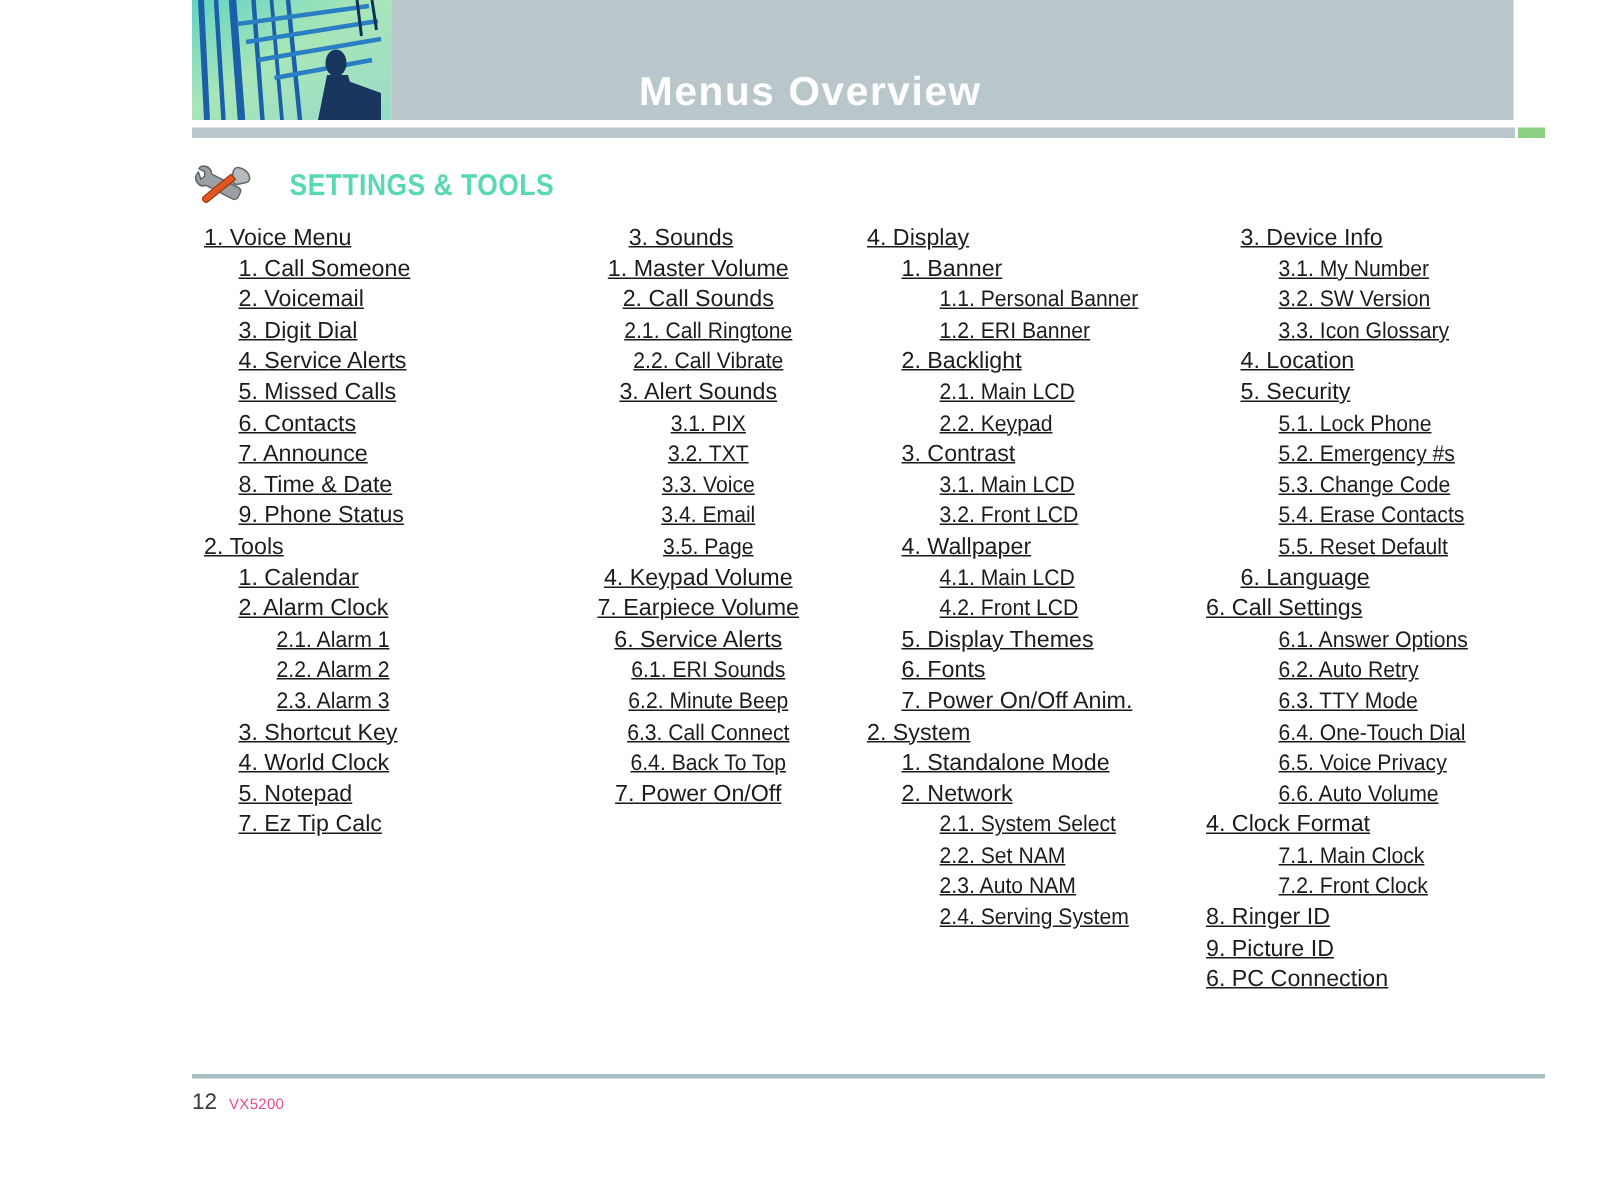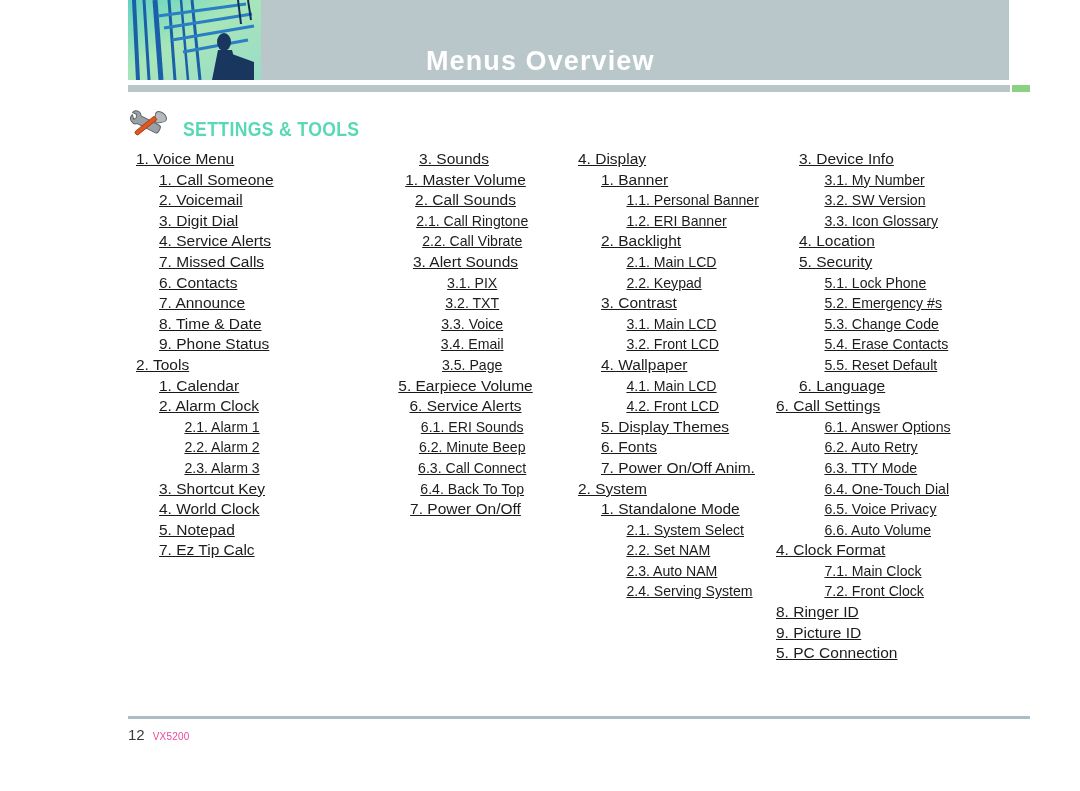--- a/index.html
+++ b/index.html
@@ -74,22 +74,22 @@
     height: 7px;
     background: #8cd183;
   }
 
   
   #section-heading {
     position: absolute;
     left: 128px;
     top: 107px;
     display: flex;
-    align-items: flex-end;
-    gap: 13px;
+    align-items: center;
+    gap: 23px;
   }
   #tools-icon { width: 42px; height: 34px; display: block; }
   #section-heading-label {
     color: #58d9b4;
     font-size: 20px;
     font-weight: bold;
     letter-spacing: 0.4px;
     transform: scaleX(0.88);
     transform-origin: left center;
     white-space: nowrap;
@@ -104,21 +104,21 @@
     height: 540px;
   }
   .menu-column {
     position: absolute;
     top: 0;
     text-decoration: underline;
   }
   #menu-column-0 { left: 0px;   width: 200px; }
   #menu-column-1 { left: 222px; width: 200px; text-align: center; }
   #menu-column-2 { left: 442px; width: 212px; }
-  #menu-column-3 { left: 640px; width: 234px; }
+  #menu-column-3 { left: 668px; width: 234px; }
 
   .menu-item {
     display: block;
     white-space: nowrap;
     font-size: 15.5px;
     line-height: 20.6px;
     color: #1c1c1c;
   }
   
   .lvl1 { padding-left: 8px; }
@@ -222,21 +222,21 @@
   <div id="section-heading-label">SETTINGS &amp; TOOLS</div>
 </div>
 
 <div id="menu-columns">
   <div class="menu-column" id="menu-column-0">
       <div class="menu-item lvl1">1. Voice Menu</div>
       <div class="menu-item lvl2">1. Call Someone</div>
       <div class="menu-item lvl2">2. Voicemail</div>
       <div class="menu-item lvl2">3. Digit Dial</div>
       <div class="menu-item lvl2">4. Service Alerts</div>
-      <div class="menu-item lvl2">7. Missed Calls</div>
+      <div class="menu-item lvl2">5. Missed Calls</div>
       <div class="menu-item lvl2">6. Contacts</div>
       <div class="menu-item lvl2">7. Announce</div>
       <div class="menu-item lvl2">8. Time &amp; Date</div>
       <div class="menu-item lvl2">9. Phone Status</div>
       <div class="menu-item lvl1">2. Tools</div>
       <div class="menu-item lvl2">1. Calendar</div>
       <div class="menu-item lvl2">2. Alarm Clock</div>
       <div class="menu-item lvl3">2.1. Alarm 1</div>
       <div class="menu-item lvl3">2.2. Alarm 2</div>
       <div class="menu-item lvl3">2.3. Alarm 3</div>
@@ -250,21 +250,22 @@
       <div class="menu-item lvl2">1. Master Volume</div>
       <div class="menu-item lvl2">2. Call Sounds</div>
       <div class="menu-item lvl3">2.1. Call Ringtone</div>
       <div class="menu-item lvl3">2.2. Call Vibrate</div>
       <div class="menu-item lvl2">3. Alert Sounds</div>
       <div class="menu-item lvl3">3.1. PIX</div>
       <div class="menu-item lvl3">3.2. TXT</div>
       <div class="menu-item lvl3">3.3. Voice</div>
       <div class="menu-item lvl3">3.4. Email</div>
       <div class="menu-item lvl3">3.5. Page</div>
-      <div class="menu-item lvl2">5. Earpiece Volume</div>
+      <div class="menu-item lvl2">4. Keypad Volume</div>
+      <div class="menu-item lvl2">7. Earpiece Volume</div>
       <div class="menu-item lvl2">6. Service Alerts</div>
       <div class="menu-item lvl3">6.1. ERI Sounds</div>
       <div class="menu-item lvl3">6.2. Minute Beep</div>
       <div class="menu-item lvl3">6.3. Call Connect</div>
       <div class="menu-item lvl3">6.4. Back To Top</div>
       <div class="menu-item lvl2">7. Power On/Off</div>
     </div>
   <div class="menu-column" id="menu-column-2">
       <div class="menu-item lvl1">4. Display</div>
       <div class="menu-item lvl2">1. Banner</div>
@@ -277,20 +278,21 @@
       <div class="menu-item lvl3">3.1. Main LCD</div>
       <div class="menu-item lvl3">3.2. Front LCD</div>
       <div class="menu-item lvl2">4. Wallpaper</div>
       <div class="menu-item lvl3">4.1. Main LCD</div>
       <div class="menu-item lvl3">4.2. Front LCD</div>
       <div class="menu-item lvl2">5. Display Themes</div>
       <div class="menu-item lvl2">6. Fonts</div>
       <div class="menu-item lvl2">7. Power On/Off Anim.</div>
       <div class="menu-item lvl1">2. System</div>
       <div class="menu-item lvl2">1. Standalone Mode</div>
+      <div class="menu-item lvl2">2. Network</div>
       <div class="menu-item lvl3">2.1. System Select</div>
       <div class="menu-item lvl3">2.2. Set NAM</div>
       <div class="menu-item lvl3">2.3. Auto NAM</div>
       <div class="menu-item lvl3">2.4. Serving System</div>
     </div>
   <div class="menu-column" id="menu-column-3">
       <div class="menu-item lvl2">3. Device Info</div>
       <div class="menu-item lvl3">3.1. My Number</div>
       <div class="menu-item lvl3">3.2. SW Version</div>
       <div class="menu-item lvl3">3.3. Icon Glossary</div>
@@ -307,21 +309,21 @@
       <div class="menu-item lvl3">6.2. Auto Retry</div>
       <div class="menu-item lvl3">6.3. TTY Mode</div>
       <div class="menu-item lvl3">6.4. One-Touch Dial</div>
       <div class="menu-item lvl3">6.5. Voice Privacy</div>
       <div class="menu-item lvl3">6.6. Auto Volume</div>
       <div class="menu-item lvl1">4. Clock Format</div>
       <div class="menu-item lvl3">7.1. Main Clock</div>
       <div class="menu-item lvl3">7.2. Front Clock</div>
       <div class="menu-item lvl1">8. Ringer ID</div>
       <div class="menu-item lvl1">9. Picture ID</div>
-      <div class="menu-item lvl1">5. PC Connection</div>
+      <div class="menu-item lvl1">6. PC Connection</div>
     </div>
 </div>
 
 <div id="footer-rule"></div>
 <div id="footer">
   <span id="footer-page-number">12</span>
   <span id="footer-model">VX5200</span>
 </div>
 
 </body></html>

